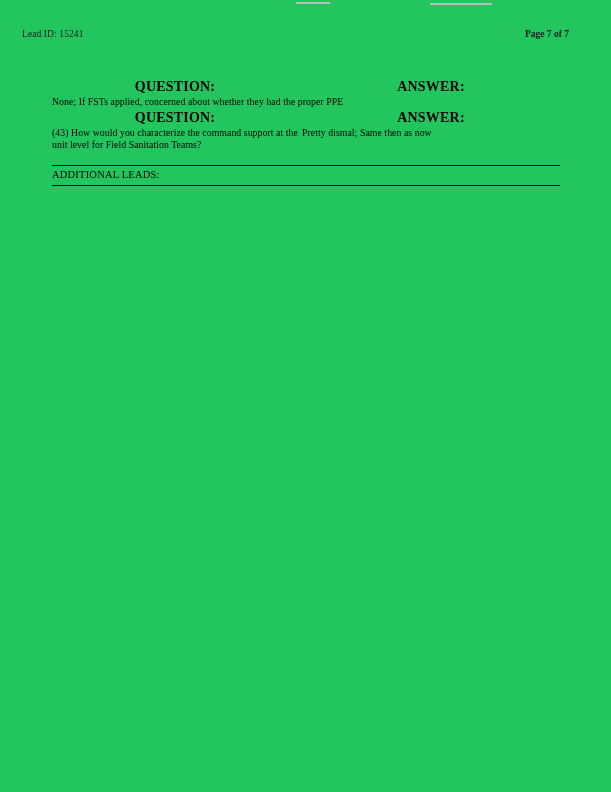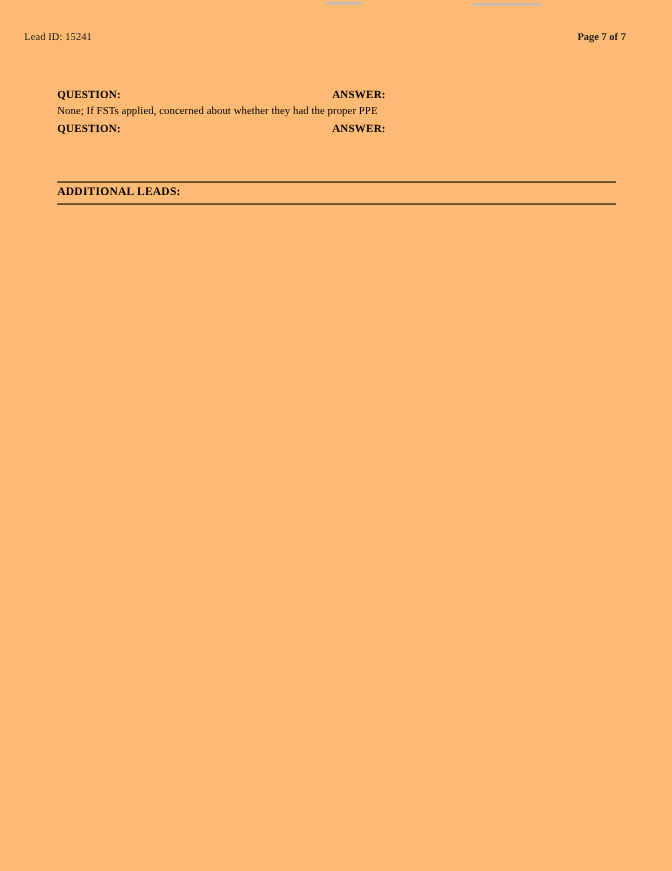--- a/index.html
+++ b/index.html
@@ -12,21 +12,21 @@
     height: 792px;
     position: relative;
     font-family: "Liberation Serif", serif;
     color: #000000;
     overflow: hidden;
   }
 
   .page {
     position: absolute;
     inset: 0;
-    background: #fdba74;
+    background: #22c55e;
   }
 
   
   .scan-mark {
     position: absolute;
     background: #bdbdbd;
     height: 2px;
   }
   .scan-mark.m1 { left: 296px; top: 2px;  width: 34px; }
   .scan-mark.m2 { left: 430px; top: 3px;  width: 62px; }
@@ -72,25 +72,26 @@
     flex: 0 0 250px;
     padding-right: 4px;
     box-sizing: border-box;
   }
   .col-a {
     flex: 1 1 auto;
     box-sizing: border-box;
   }
 
   .lbl {
-    font-size: 10px;
+    font-size: 14px;
     font-weight: bold;
     letter-spacing: 0.2px;
     line-height: 13px;
     margin: 0;
+    text-align: center;
   }
 
   .txt {
     font-size: 9.8px;
     line-height: 12.2px;
     margin: 0;
     letter-spacing: 0.05px;
   }
 
   .qa-row + .qa-row {
@@ -108,21 +109,21 @@
     border-top: 1px solid #000;
     height: 0;
   }
   .rule.top-rule { top: 165px; }
 
   .additional {
     position: absolute;
     left: 52px;
     top: 169px;
     font-size: 10.5px;
-    font-weight: bold;
+    font-weight: normal;
     letter-spacing: 0.2px;
   }
 
   .rule.bottom-rule { top: 185px; }
 </style>
 </head>
 <body>
 
 <div class="page">
 
@@ -151,20 +152,28 @@
     </div>
 
     <div class="qa-row">
       <div class="col-q">
         <p class="lbl">QUESTION:</p>
       </div>
       <div class="col-a">
         <p class="lbl">ANSWER:</p>
       </div>
     </div>
+    <div class="qa-row">
+      <div class="col-q q-body">
+        <p class="txt">(43)  How would you characterize the command support at the unit level for Field Sanitation Teams?</p>
+      </div>
+      <div class="col-a">
+        <p class="txt">Pretty dismal; Same then as now</p>
+      </div>
+    </div>
 
   </div>
 
   <div class="rule top-rule"></div>
 
   <div class="additional">ADDITIONAL LEADS:</div>
 
   <div class="rule bottom-rule"></div>
 
 </div>

